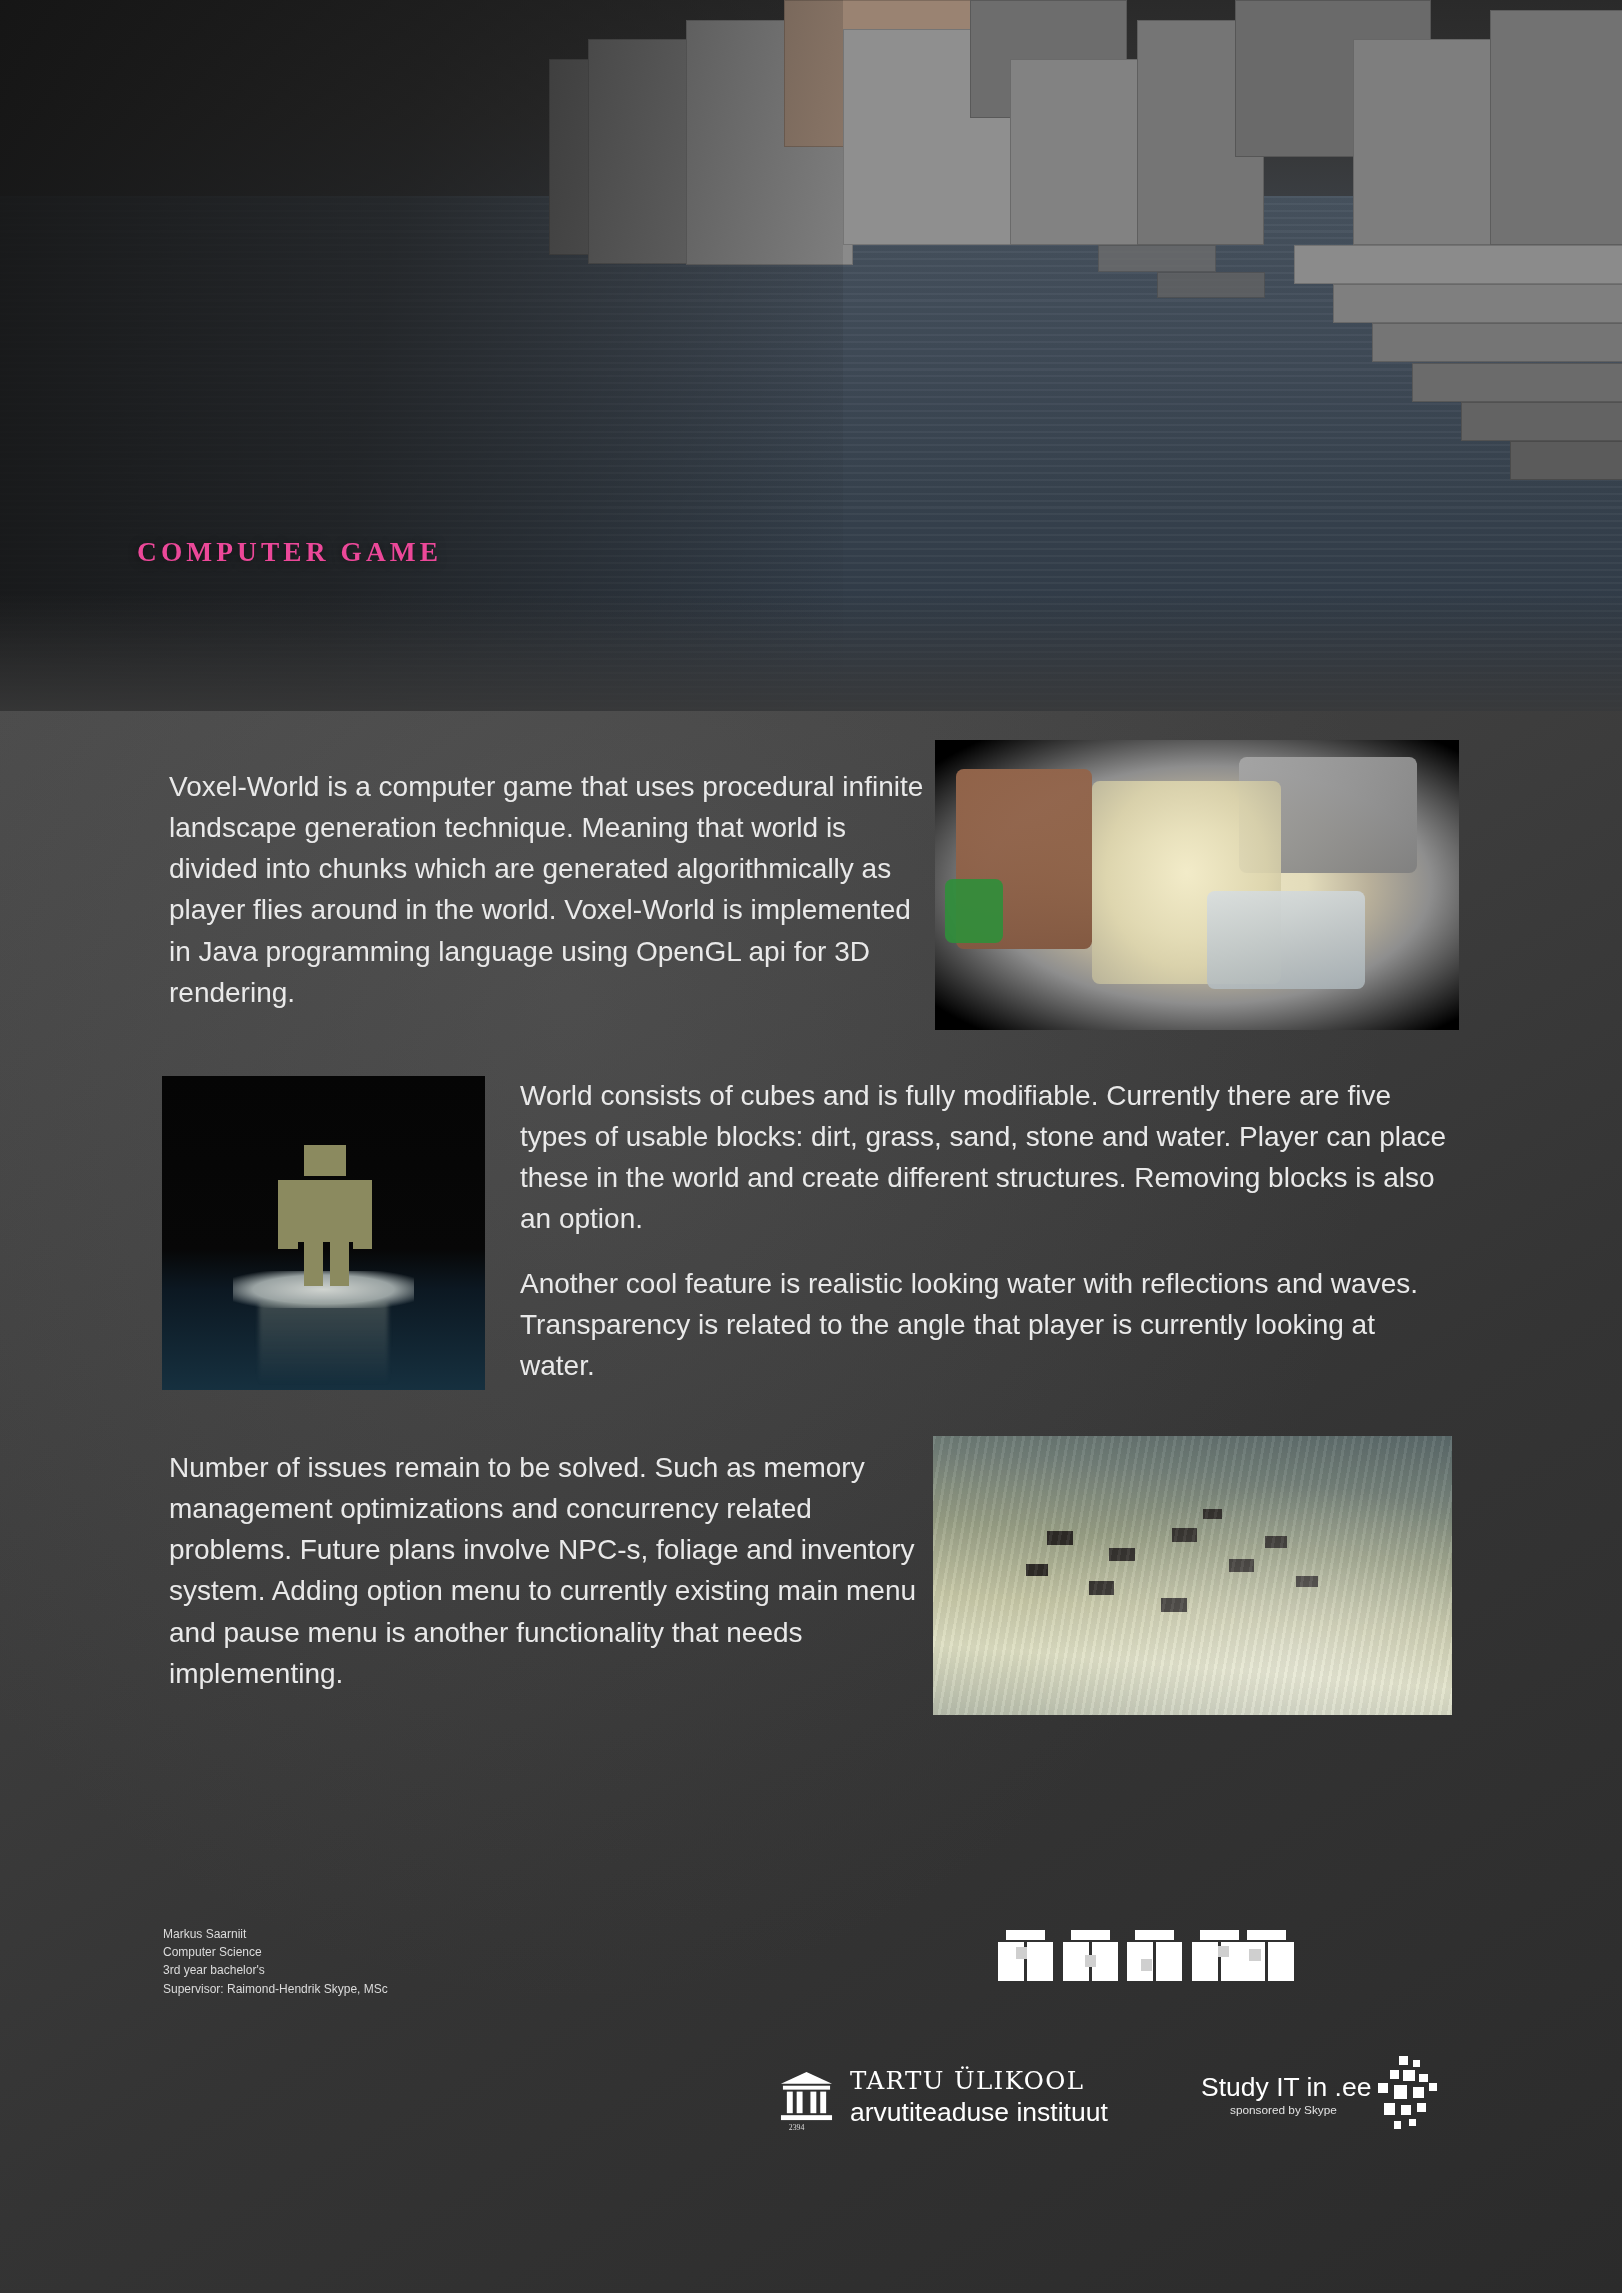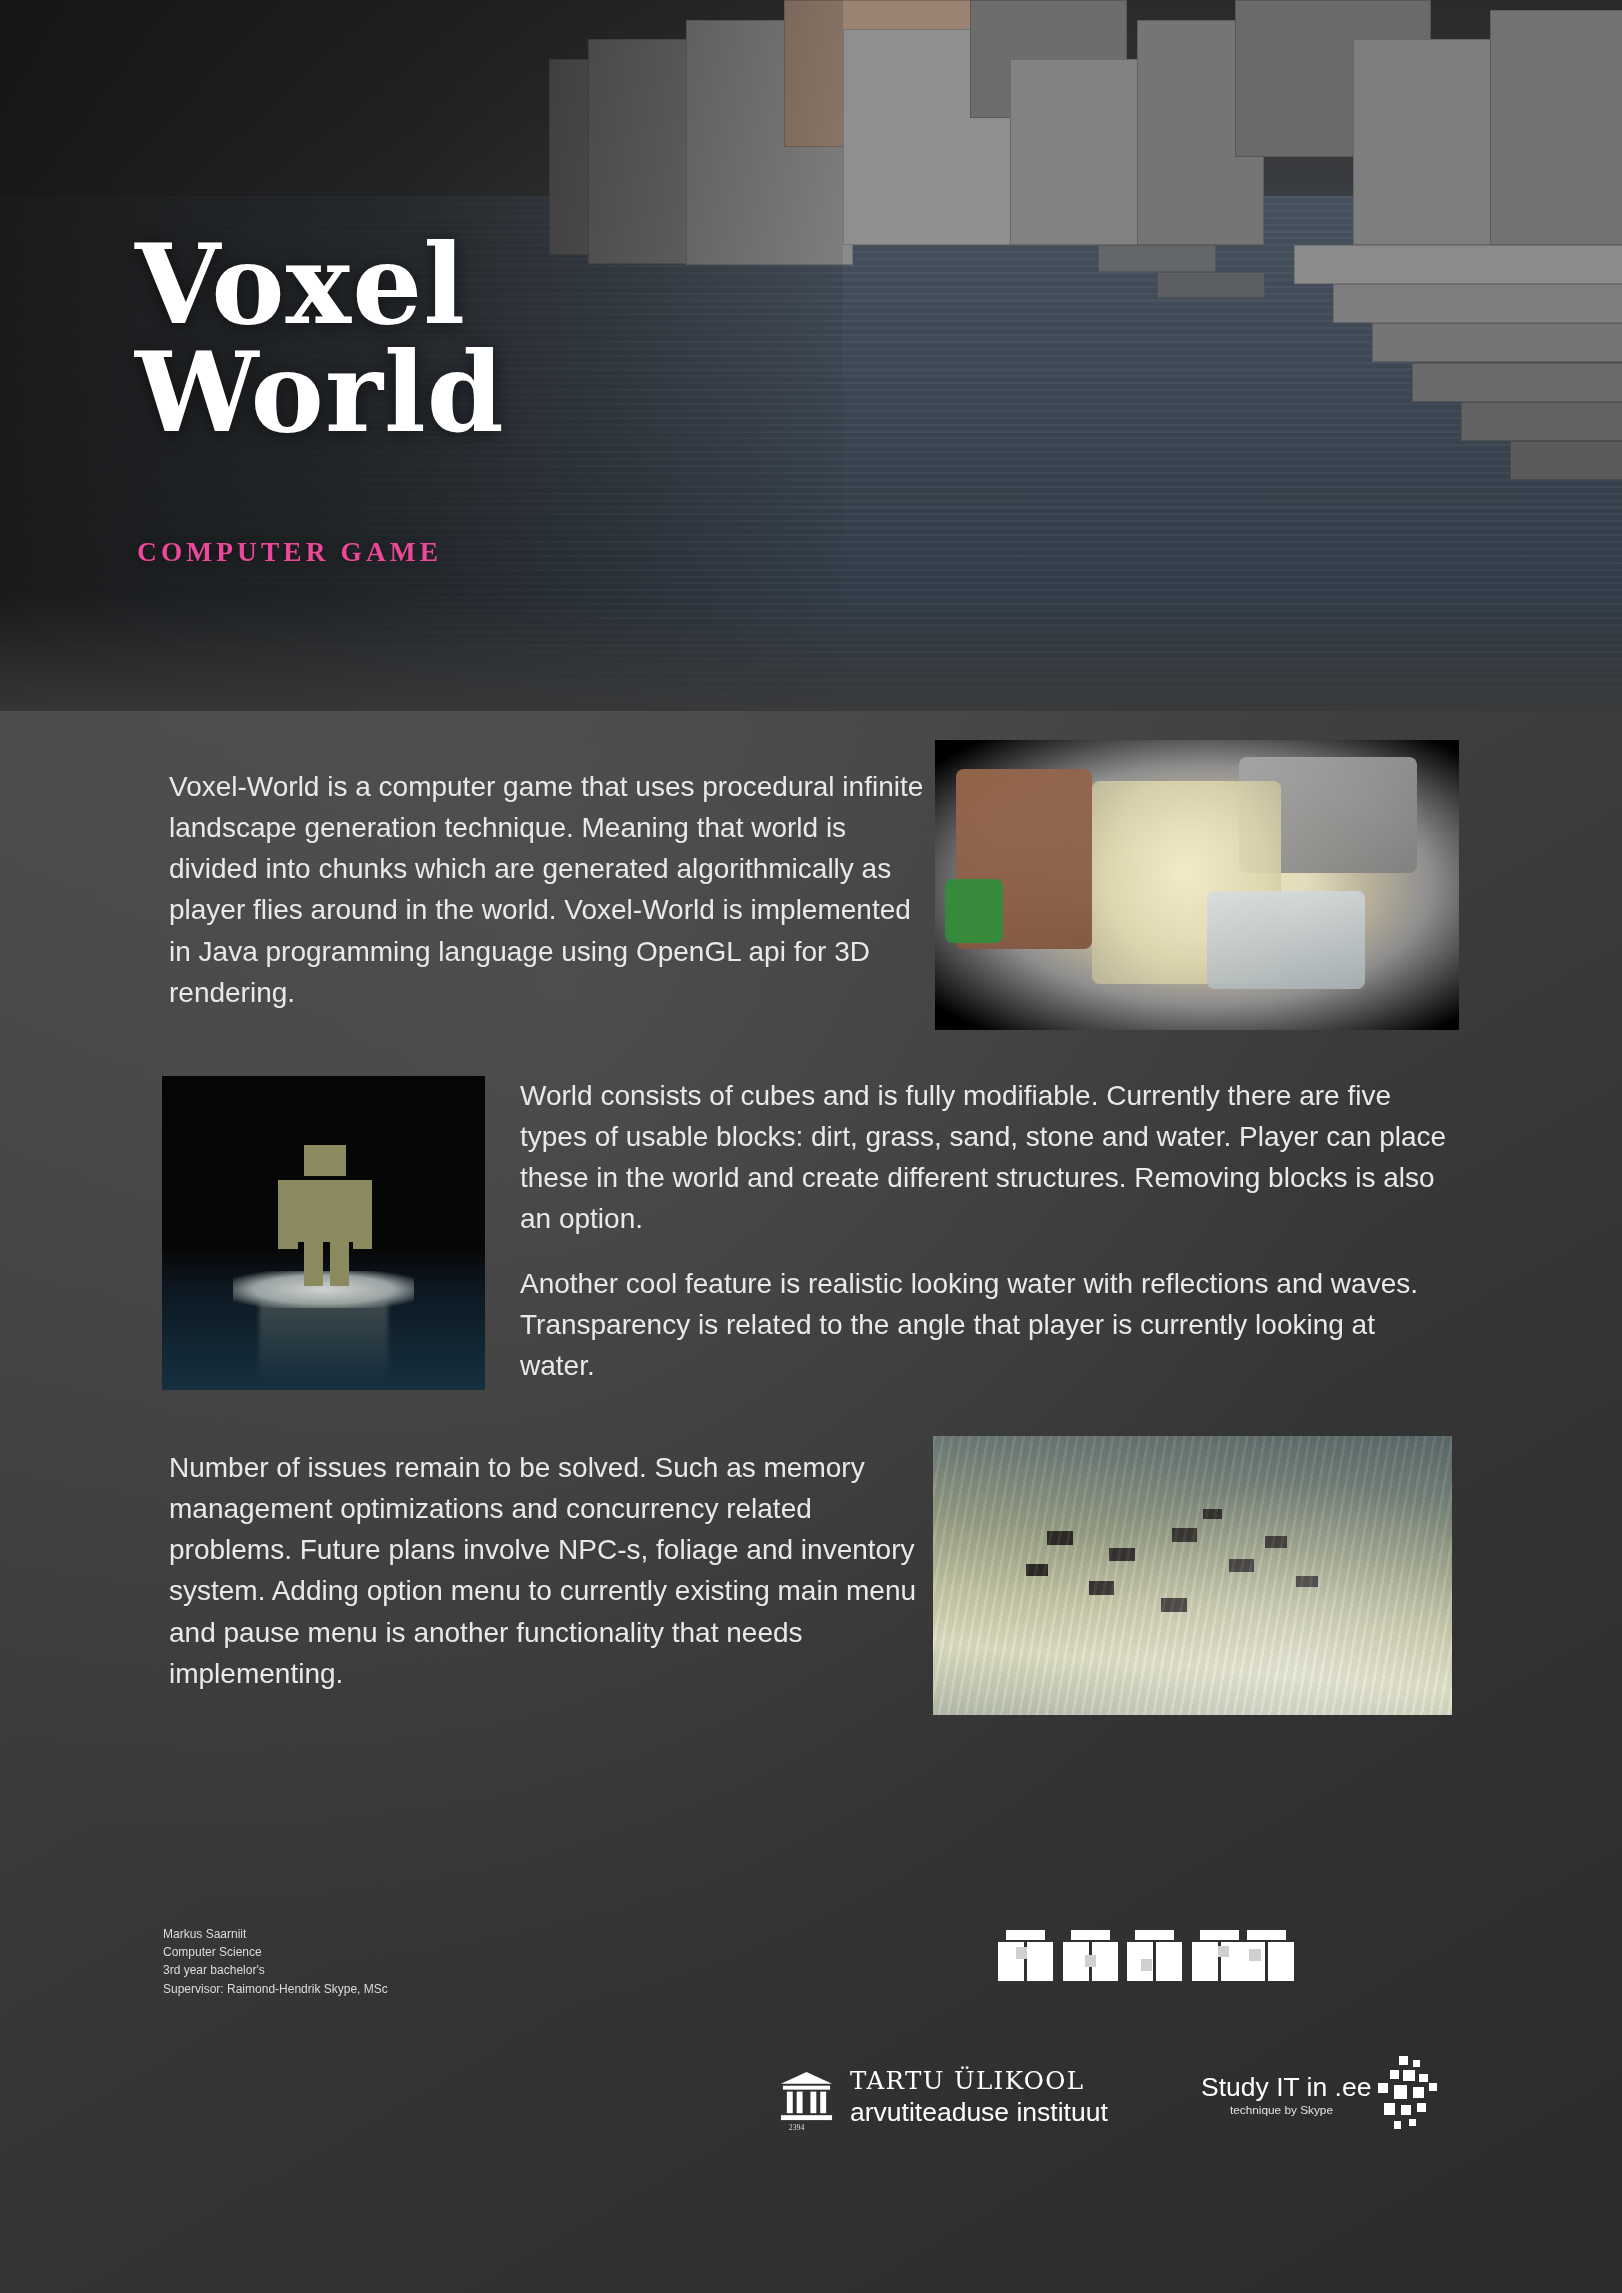--- a/index.html
+++ b/index.html
@@ -306,24 +306,20 @@
       <div class="blk" style="left:863px;top:363px;width:216px;height:39px;background:#6b6b6b;"></div>
       <div class="blk" style="left:912px;top:402px;width:167px;height:39px;background:#636363;"></div>
       <div class="blk" style="left:961px;top:441px;width:118px;height:39px;background:#5b5b5b;"></div>
       <div class="blk" style="left:549px;top:245px;width:118px;height:27.4px;background:#6d6d6d;opacity:.8;"></div>
       <div class="blk" style="left:608px;top:272px;width:108px;height:25.5px;background:#656565;opacity:.75;"></div>
     </div>
 
     <div class="hero-fade"></div>
     <div class="hero-bottom-fade"></div>
 
-    <h1 class="title">
-      <span>Voxel</span><br>
-      <span>World</span>
-    </h1>
     <div class="subtitle">COMPUTER GAME</div>
   </div>
 
   <div class="body-wrap">
     <div class="vignette"></div>
 
     <p class="ptxt sec1-text">Voxel-World is a computer game that uses procedural infinite landscape generation technique. Meaning that world is divided into chunks which are generated algorithmically as player flies around in the world. Voxel-World is implemented in Java programming language using OpenGL api for 3D rendering.</p>
 
     <div class="sec1-img">
       <div class="img-map">
@@ -425,21 +421,21 @@
         <rect x="2" y="46" width="52" height="5" fill="#ffffff"></rect>
       </svg>
     </div>
     <div class="ut-name">TARTU ÜLIKOOL</div>
     <div class="ut-sub">arvutiteaduse instituut</div>
     <div class="ut-year">2394</div>
   </div>
 
   <div class="studyit">
     <div class="studyit-main">Study IT in .ee</div>
-    <div class="studyit-sub">technique by Skype</div>
+    <div class="studyit-sub">sponsored by Skype</div>
     <div class="studyit-pix">
       <div class="px" style="left:29px;top:0px;width:8.8px;height:8.8px;"></div>
       <div class="px" style="left:43px;top:3.9px;width:6.9px;height:6.9px;"></div>
       <div class="px" style="left:19.6px;top:13.7px;width:9.8px;height:9.8px;"></div>
       <div class="px" style="left:33px;top:13.7px;width:11.8px;height:11.8px;"></div>
       <div class="px" style="left:49px;top:17.6px;width:8.8px;height:8.8px;"></div>
       <div class="px" style="left:7.8px;top:27.4px;width:9.8px;height:9.8px;"></div>
       <div class="px" style="left:23.5px;top:29px;width:13.7px;height:13.7px;"></div>
       <div class="px" style="left:43px;top:31px;width:10.8px;height:10.8px;"></div>
       <div class="px" style="left:59px;top:27.4px;width:7.8px;height:7.8px;"></div>

